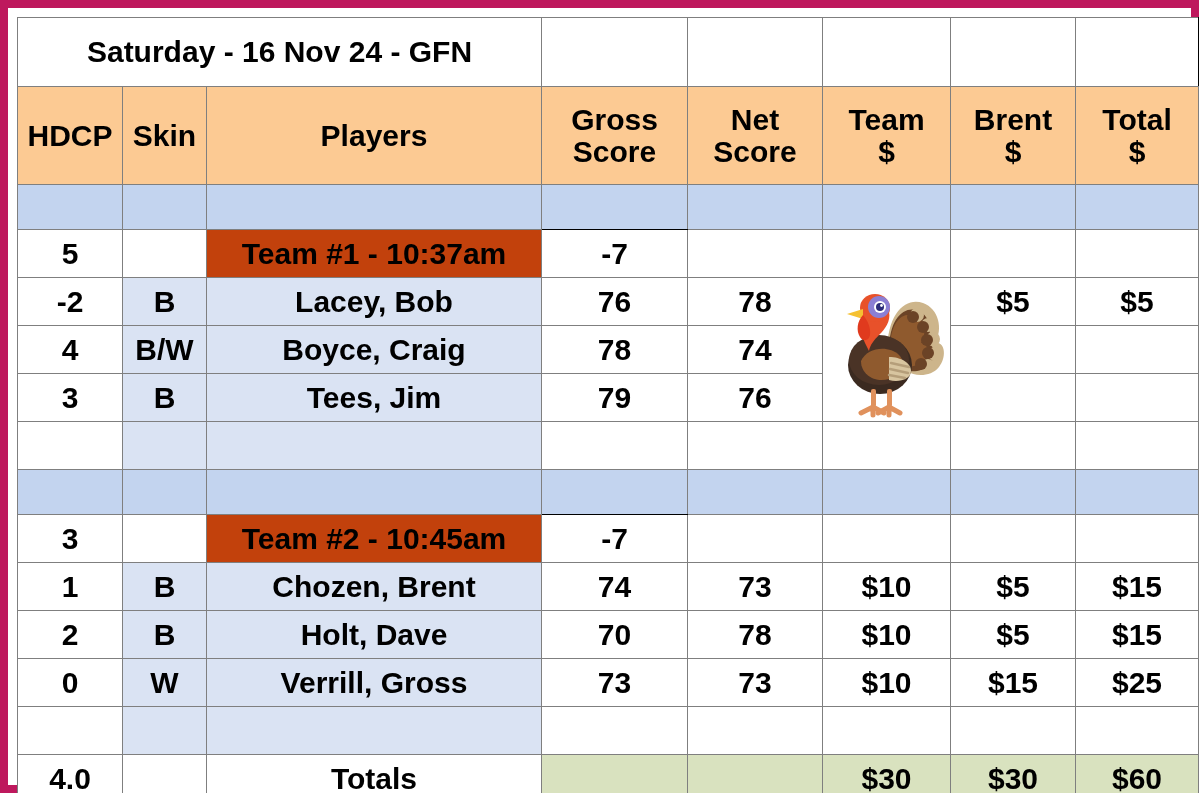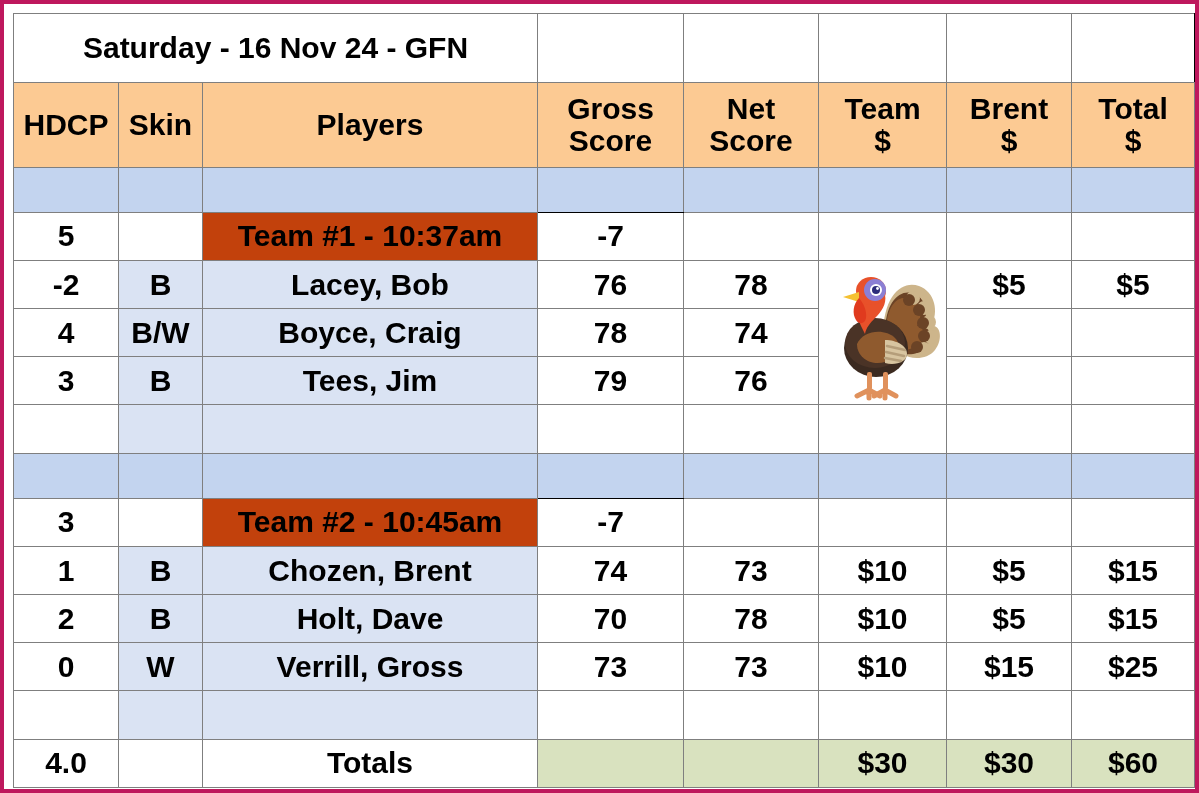--- a/index.html
+++ b/index.html
@@ -13,21 +13,21 @@
     font-family: "Liberation Sans", sans-serif;
     overflow: hidden;
   }
 
   
   #sheet-frame {
     position: absolute;
     left: 0; top: 0;
     width: 1199px; height: 793px;
     box-sizing: border-box;
-    border: 4px solid #be185d;
+    border: 8px solid #be185d;
     background: #ffffff;
   }
 
   table.scorecard {
     position: absolute;
     left: 9px;
     top: 9px;
     width: 1181px;
     height: 775px;
     border-collapse: collapse;
@@ -67,21 +67,21 @@
   }
   td.title-blank {
     background: #ffffff;
     border: 1px solid #e8e8e8;
     border-top: 1px solid #000000;
   }
   td.title-blank.first-blank { border-left: 1px solid #000000; }
   td.title-blank.last-blank  { border-right: 1px solid #000000; }
 
   
-  tr.header-row { height: 84px; margin-left: 48px; }
+  tr.header-row { height: 98px; margin-left: 48px; }
   td.hdr {
     background: #fcca93;
     border: 1px solid #000000;
     font-size: 31px;
     line-height: 1.05;
     white-space: normal;
   }
   td.hdr .l2 { display: block; }
 
   

